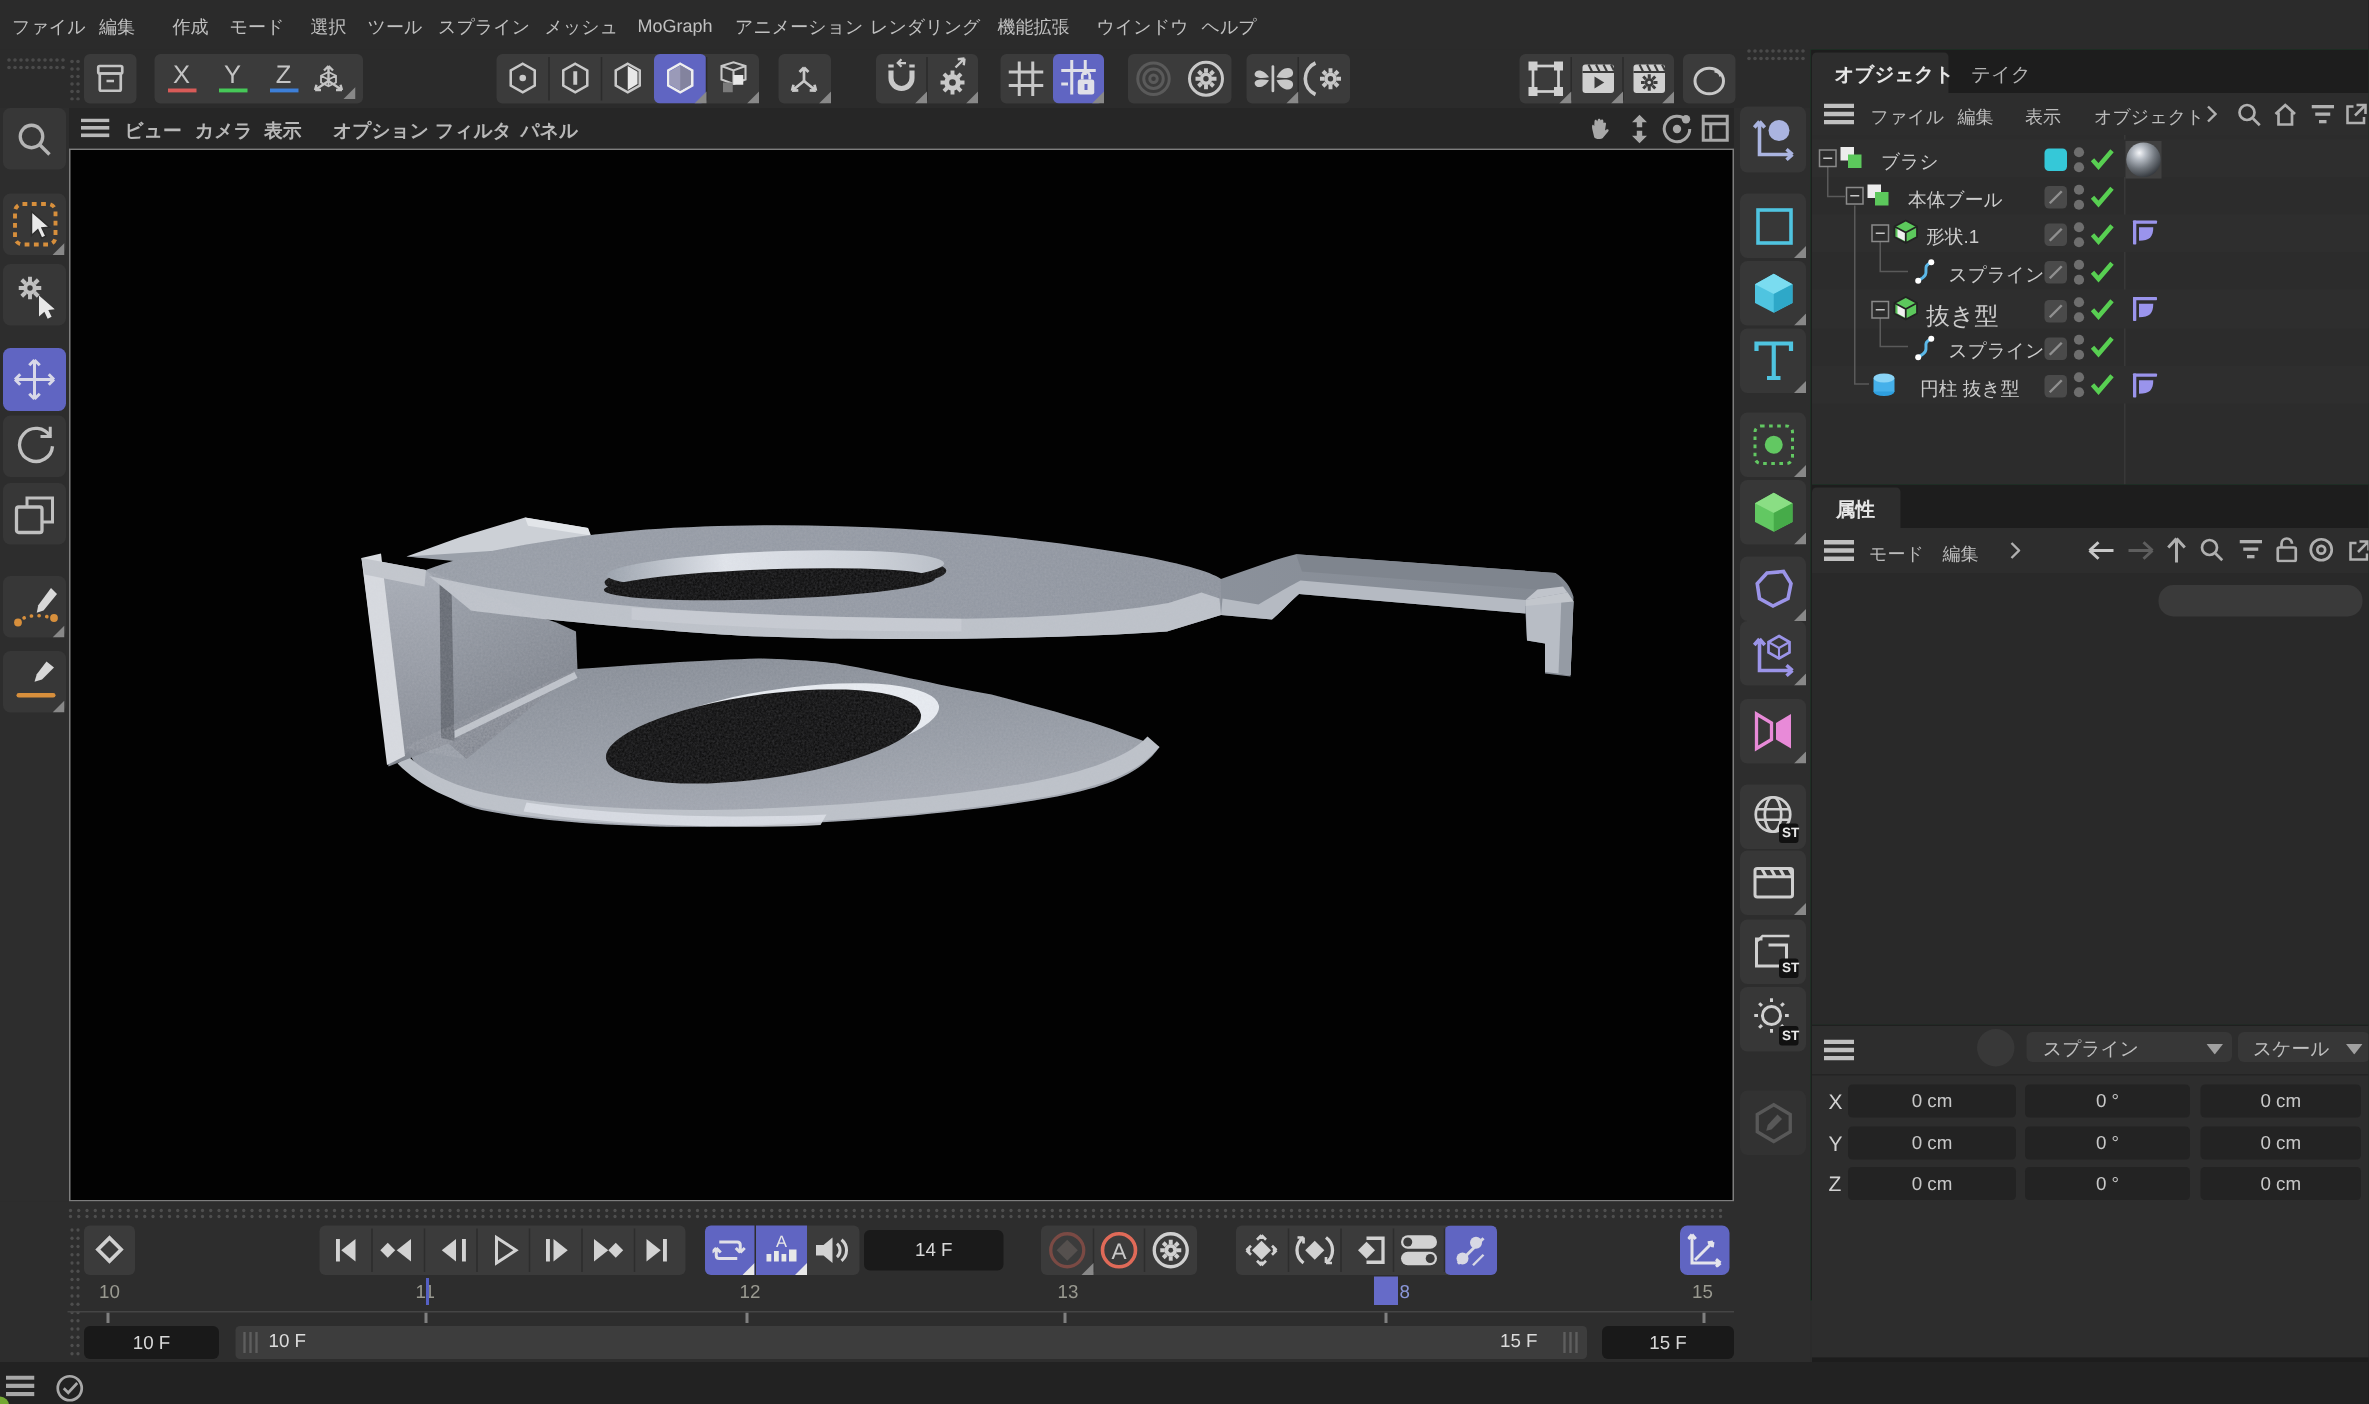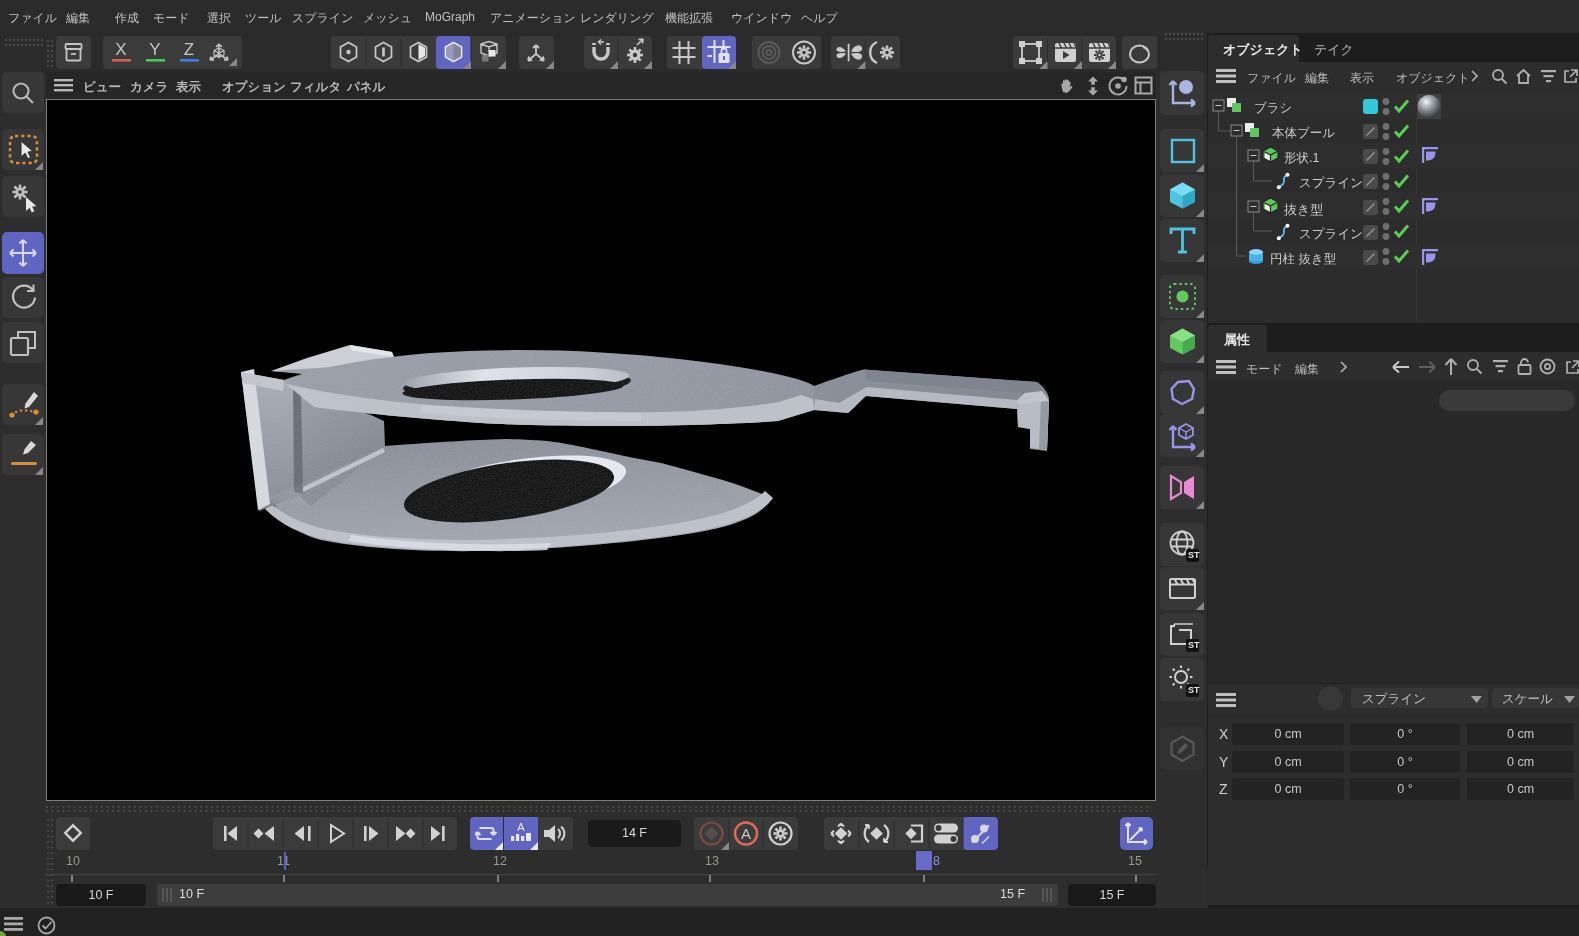--- a/index.html
+++ b/index.html
@@ -826,23 +826,23 @@
                 <stop offset="1" stop-color="#303439"></stop>
               </radialGradient>
             </defs>
           <circle cx="12" cy="12.5" r="11.5" fill="url(#sph)"></circle>
         </g>
       </svg>
       <div class="txt" style="left:46px;top:10px;font-size:12.5px;color:#cccccc">ブラシ</div>
       <div class="txt" style="left:64px;top:35px;font-size:12.5px;color:#cccccc">本体ブール</div>
       <div class="txt" style="left:76px;top:60px;font-size:12.5px;color:#cccccc">形状.1</div>
       <div class="txt" style="left:91px;top:85px;font-size:12.5px;color:#cccccc">スプライン</div>
-      <div class="txt" style="left:76px;top:111px;font-size:13px;color:#cccccc">抜き型</div>
+      <div class="txt" style="left:76px;top:111px;font-size:16px;color:#cccccc">抜き型</div>
       <div class="txt" style="left:91px;top:136px;font-size:12.5px;color:#cccccc">スプライン</div>
-      <div class="txt" style="left:62px;top:161px;font-size:12.5px;color:#cccccc">円柱 抜き型</div>
+      <div class="txt" style="left:72px;top:161px;font-size:12.5px;color:#cccccc">円柱 抜き型</div>
     </div>
 
     <div class="abs" style="left:0;top:290px;width:372px;height:29px;background:#1d1d1d"></div>
     <div class="abs" style="left:0;top:292px;width:59px;height:27px;background:#2d2d2d;border-radius:3px 3px 0 0"></div>
     <div class="txt" style="left:16px;top:298px;font-size:13px;font-weight:bold;color:#e6e6e6">属性</div>
 
     <div class="abs" style="left:0;top:319px;width:372px;height:30px;background:#2d2d2d"></div>
     <svg style="left:8px;top:327px" width="20" height="14" viewBox="0 0 20 14">
         <g fill="#c0c0c0">
           <rect width="20" height="3"></rect>
@@ -1426,21 +1426,21 @@
       <svg style="left:26px;top:25px" width="8" height="8" viewBox="0 0 8 8">
           <path d="M8 8 L8 0 L0 8 Z" fill="#e8e8e8"></path>
         </svg>
     </div>
     <div class="pbtn" style="left:538px;width:35px;border-radius:0 4px 4px 0">
       <svg style="left:6px;top:6px" width="23" height="21" viewBox="0 0 23 21" fill="#d2d2d2">
         <path d="M0 7 L5 7 L11 2 L11 19 L5 14 L0 14 Z"></path>
         <path d="M14 6 A6 6 0 0 1 14 15 M17 3.5 A9 9 0 0 1 17 17.5" stroke="#d2d2d2" stroke-width="2" fill="none"></path>
       </svg>
     </div>
-    <div class="abs" style="left:588px;top:19px;width:93px;height:27px;background:#1a1a1a;border-radius:4px;text-align:center;line-height:27px;font-size:12.5px;color:#d8d8d8">14 F</div>
+    <div class="abs" style="left:576px;top:19px;width:93px;height:27px;background:#1a1a1a;border-radius:4px;text-align:center;line-height:27px;font-size:12.5px;color:#d8d8d8">14 F</div>
     <div class="abs" style="left:694px;top:16px;width:104px;height:33px;background:#3b3b3b;border-radius:4px"></div>
     <svg style="left:694px;top:16px" width="104" height="33" viewBox="0 0 104 33">
       <g stroke="#2d2d2d">
           <line x1="35" y1="2" x2="35" y2="31"></line>
           <line x1="69" y1="2" x2="69" y2="31"></line>
         </g>
       <circle cx="17.5" cy="16.5" r="11" fill="none" stroke="#7a4a44" stroke-width="2.2"></circle>
       <rect x="12.5" y="11.5" width="10" height="10" transform="rotate(45 17.5 16.5)" fill="#55504e"></rect>
       <circle cx="52" cy="16.5" r="11" fill="none" stroke="#e06a58" stroke-width="2.4"></circle>
       <text x="52" y="22" font-size="15" fill="#c8c8c8" text-anchor="middle" font-family="Liberation Sans">A</text>

